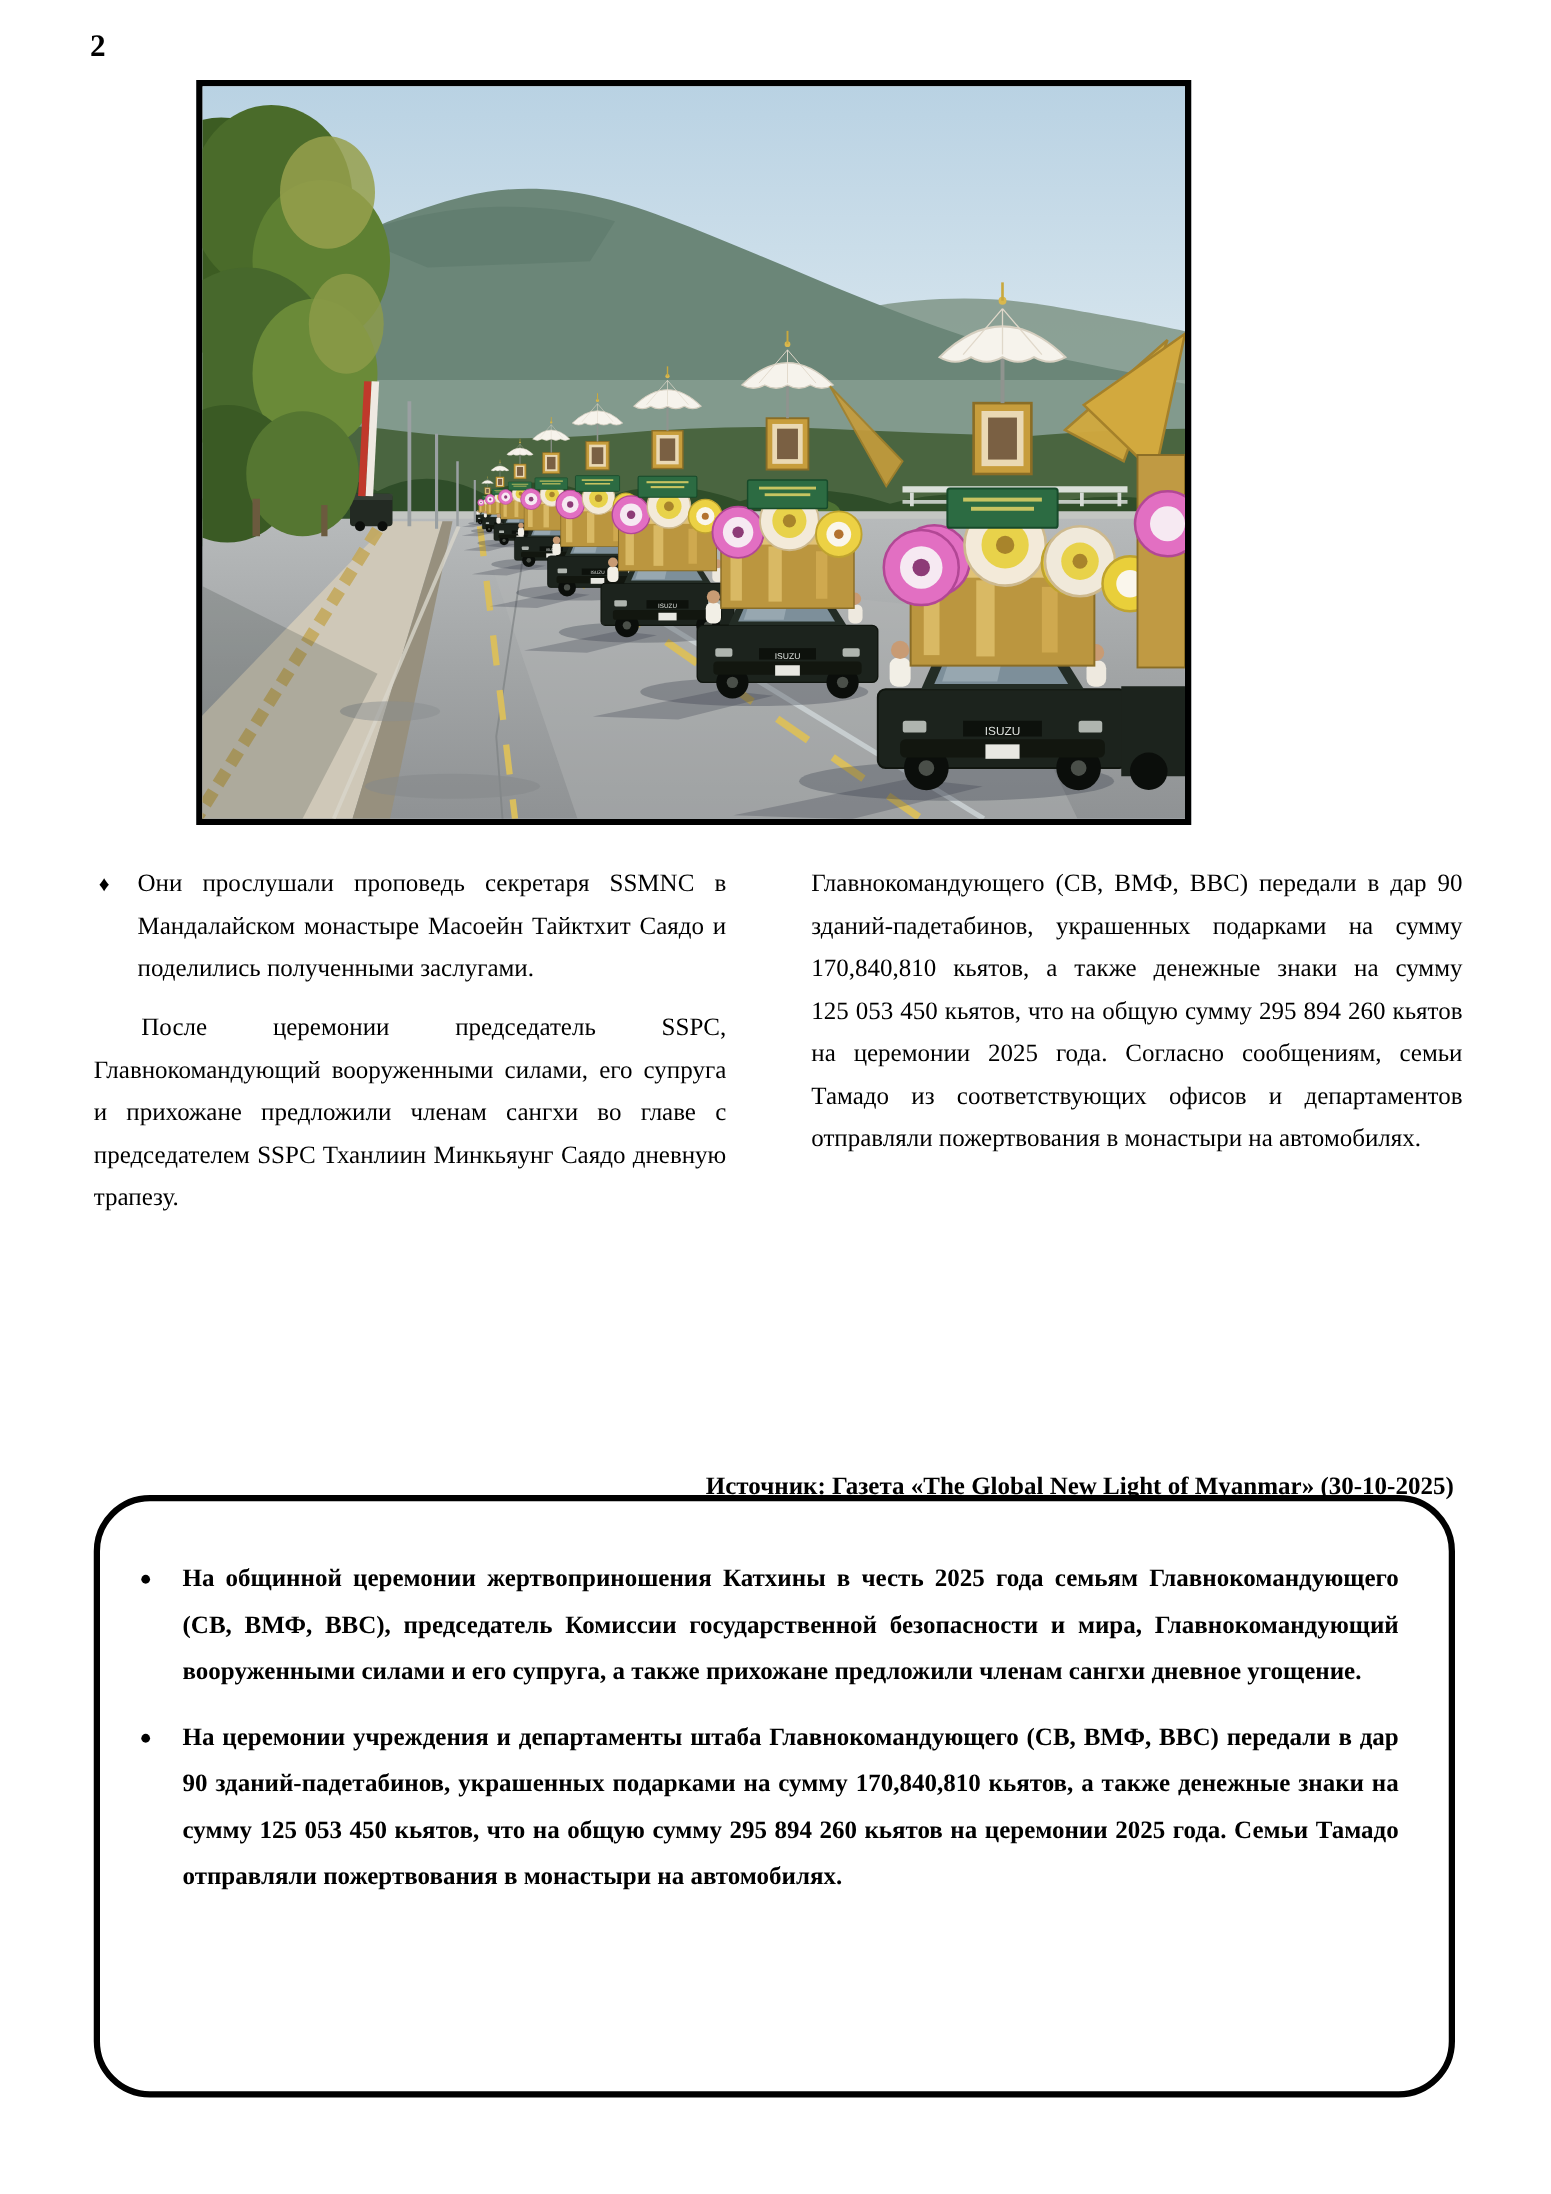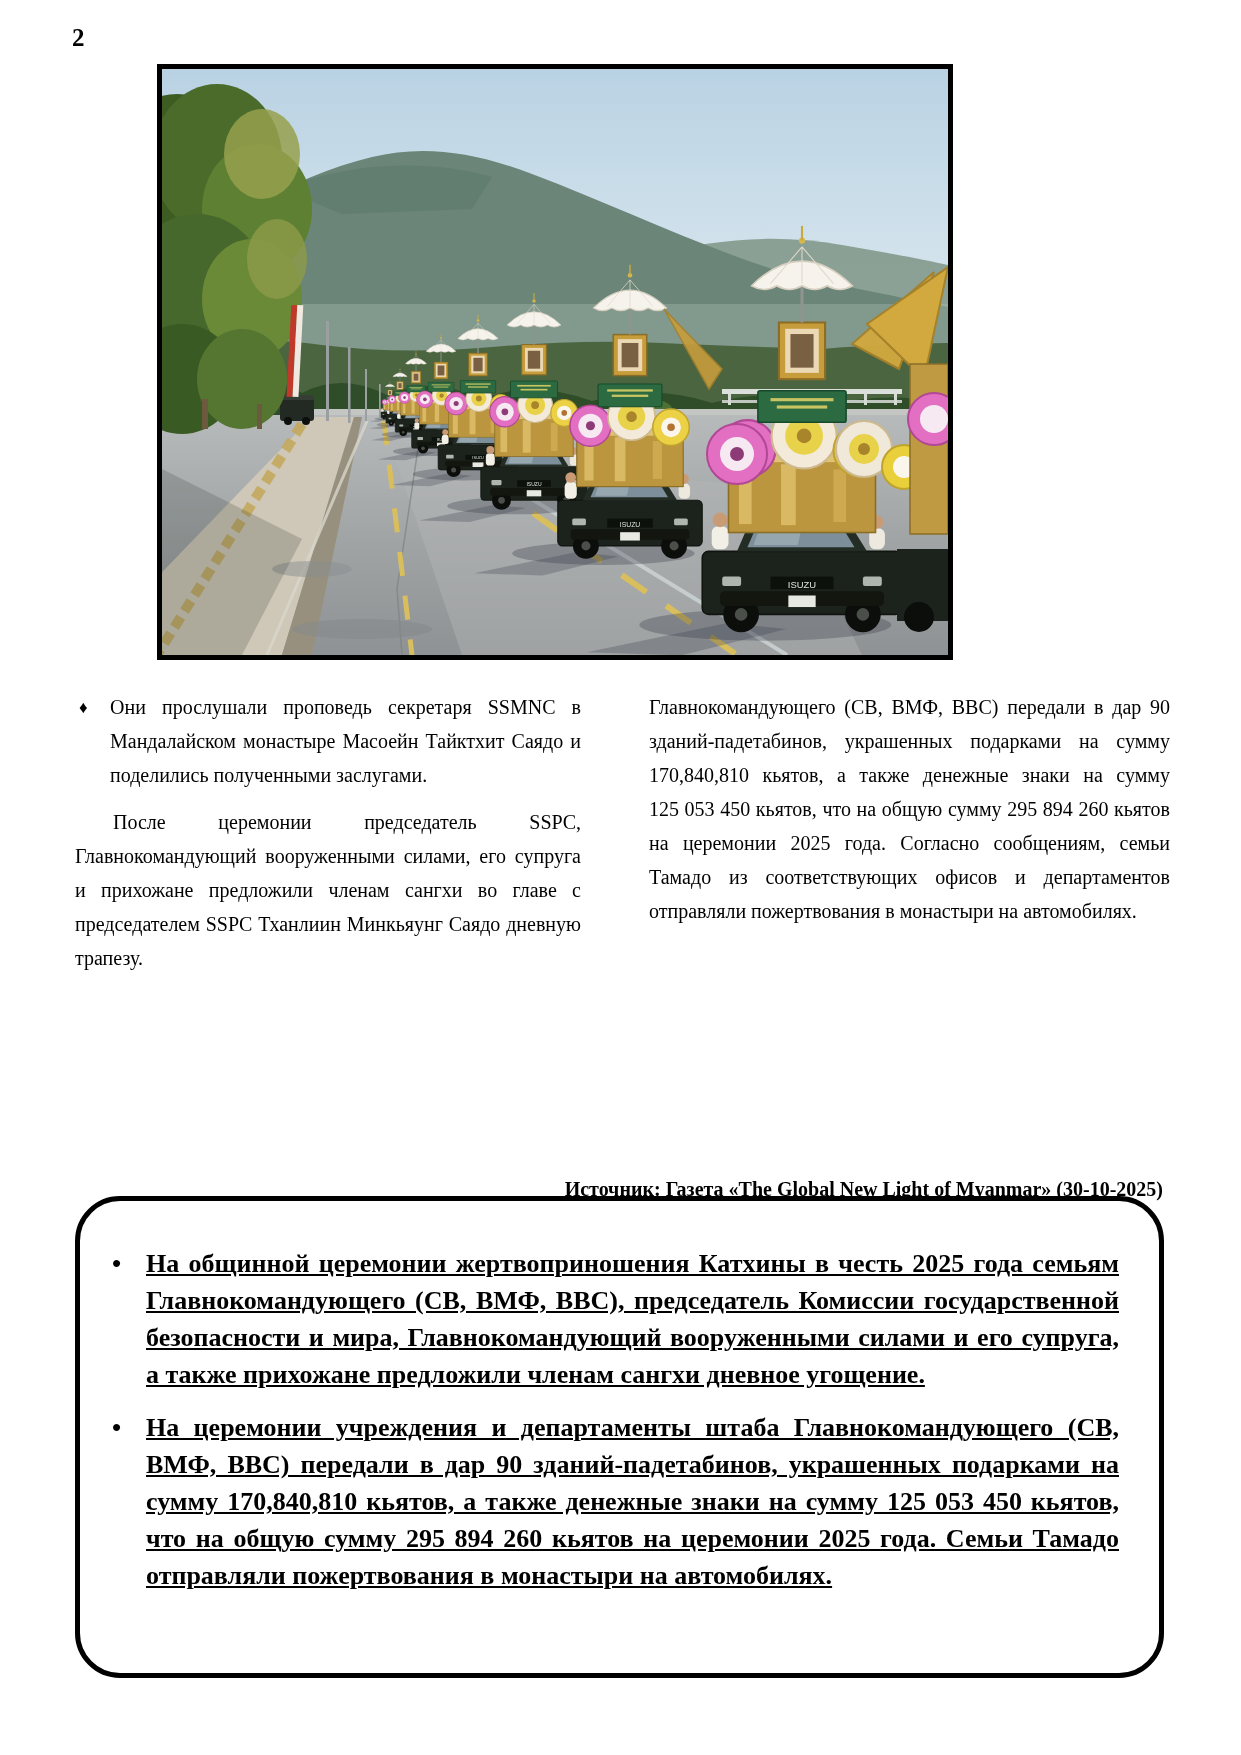--- a/index.html
+++ b/index.html
@@ -36,22 +36,22 @@
   .summary-box {
     position:absolute; left:75px; top:1196px; width:1089px; height:482px;
     border:5px solid #000; border-radius:45px; box-sizing:border-box;
     padding:44px 40px 0 18px; background:#fff;
   }
   .sb-item { position:relative; padding-left:48px; margin-bottom:16px; }
   .sb-marker {
     position:absolute; left:14px; top:0; font-size:26px; line-height:37px; font-weight:bold;
   }
   .sb-text {
-    display:block; font-size:26px; font-weight:bold; line-height:37px;
-    text-align:justify; text-justify:inter-word;text-decoration:underline;
+    display:block; font-size:20px; font-weight:bold; line-height:37px;
+    text-align:justify; text-justify:inter-word;
   }
 </style>
 </head>
 <body>
 
 <div class="page">
 
   <div class="page-number">2</div>
 
   <figure class="photo-frame">

